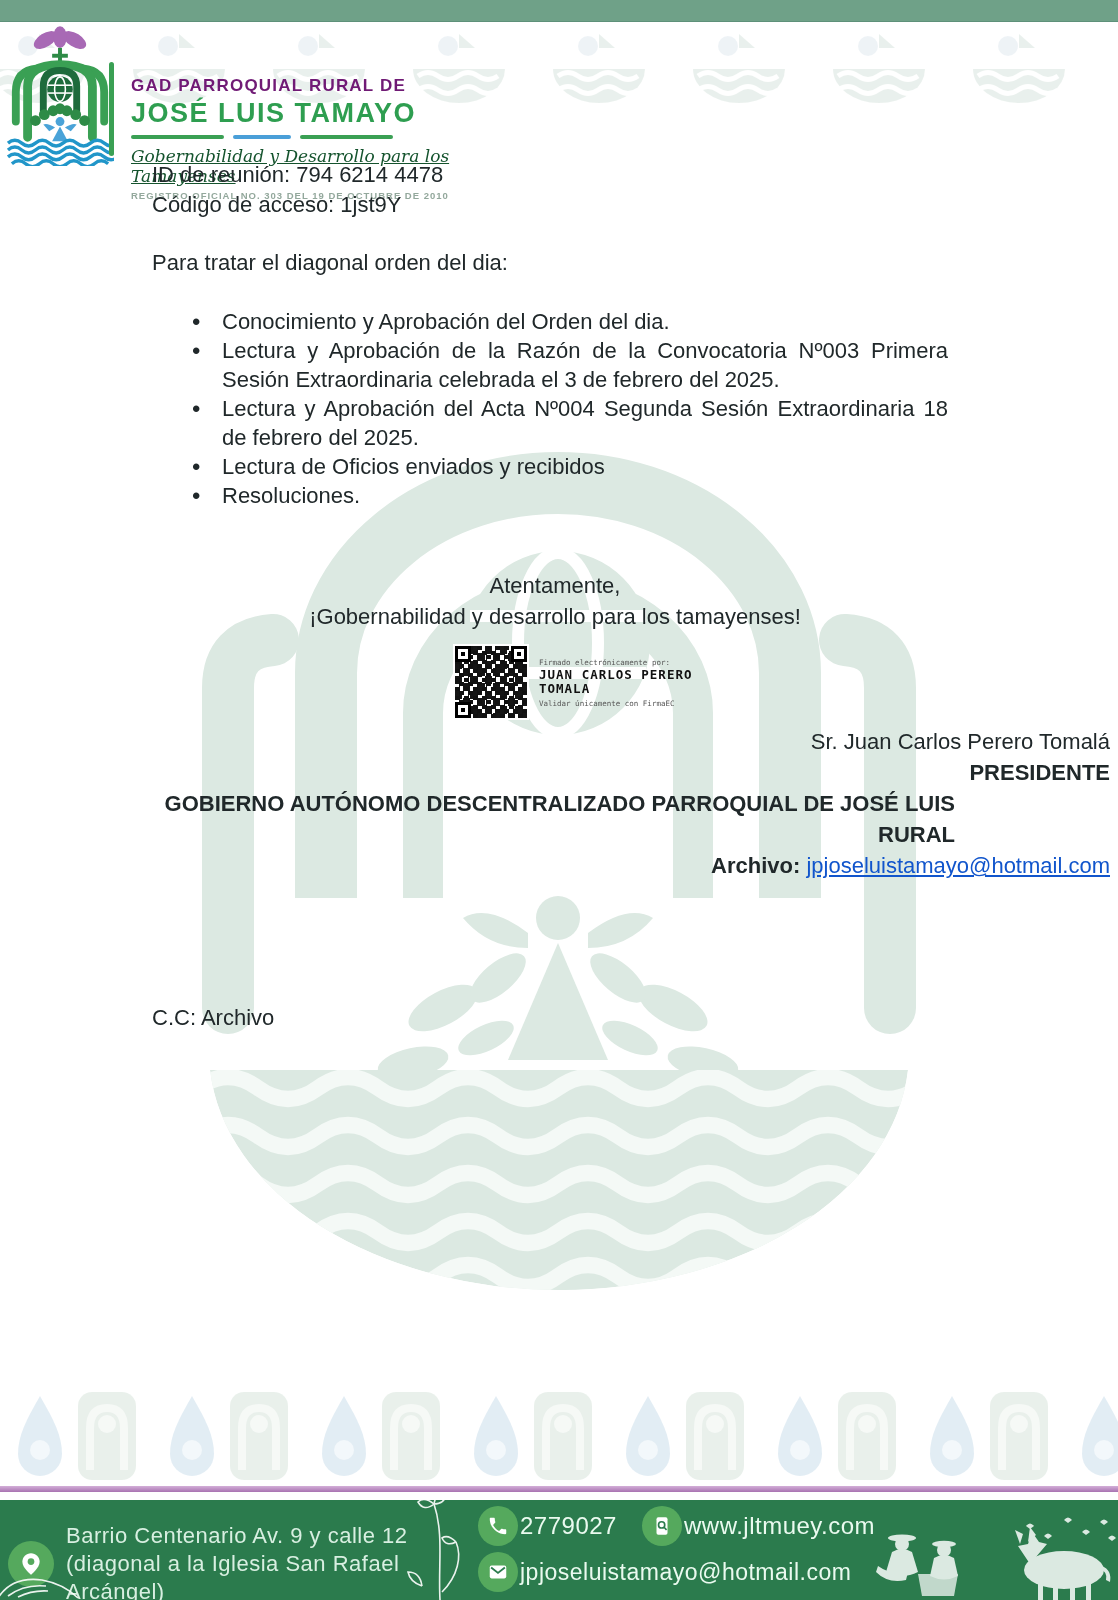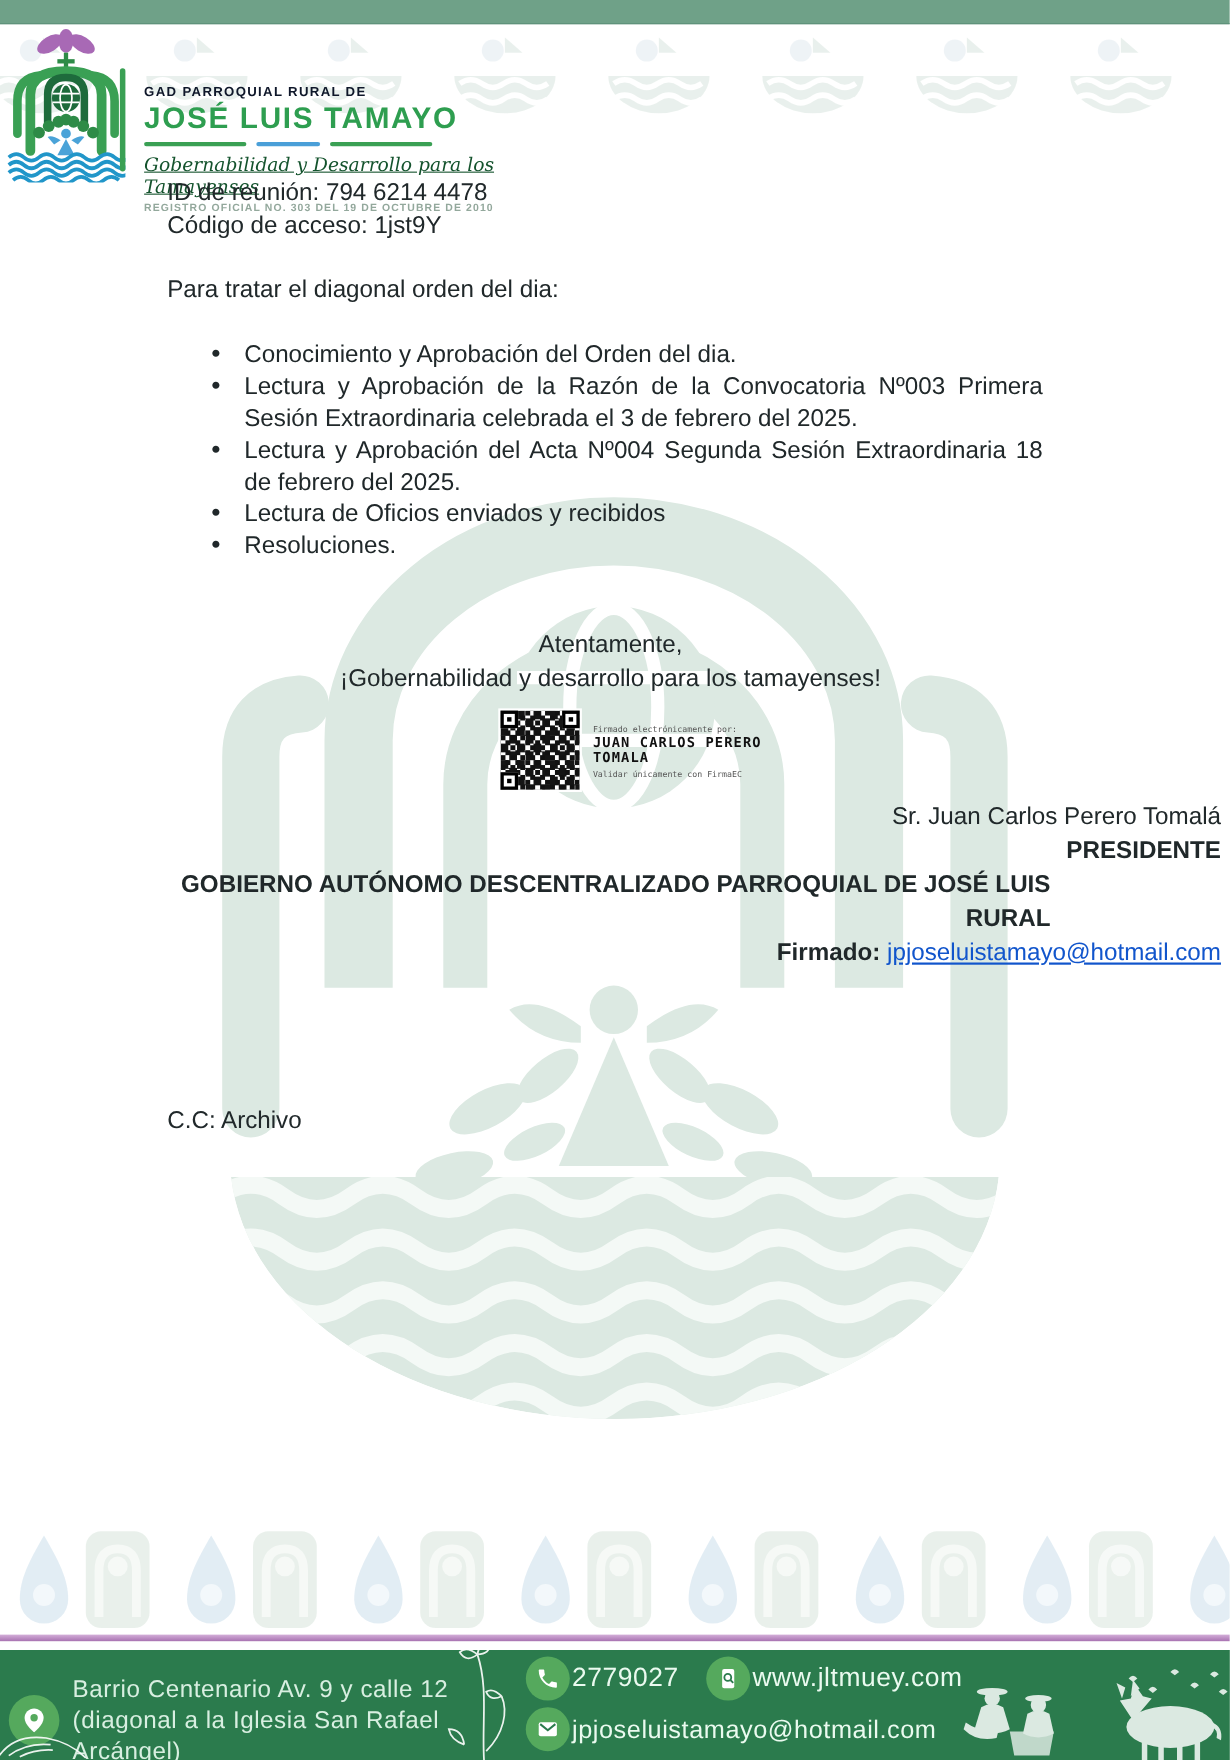--- a/index.html
+++ b/index.html
@@ -15,21 +15,21 @@
   
   #wm-top{top:16px;left:0;width:1118px;height:110px;opacity:.16;}
   
   #wm-center{top:448px;left:198px;width:722px;height:862px;}
   
   #wm-bottom{top:1386px;left:0;width:1118px;height:96px;opacity:.5;}
   
   #logo{top:26px;left:6px;width:108px;height:140px;}
   #logo-divider{top:62px;left:109px;width:5px;height:94px;background:#3aa054;border-radius:3px;}
   #head-text{top:76px;left:131px;width:320px;}
-  .org-small{font-size:12px;letter-spacing:1.2px;color:#0f172a;font-weight:bold;}
+  .org-small{font-size:17px;letter-spacing:1.2px;color:#701a75;font-weight:bold;}
   .org-name{font-size:27px;letter-spacing:1.5px;color:#2e9e50;font-weight:bold;margin-top:2px;}
   .head-rule{display:flex;align-items:center;gap:9px;margin-top:6px;width:262px;}
   .head-rule .seg{height:4px;border-radius:2px;}
   .seg.g1{flex:1.6;background:#3aa054;}
   .seg.b{flex:1;background:#4a9fd8;}
   .seg.g2{flex:1.6;background:#3aa054;}
   .tagline{margin-top:7px;font-family:"DejaVu Serif", serif;font-style:italic;font-size:17px;color:#14532d;text-decoration:underline;}
   .registry{margin-top:4px;font-size:9.5px;letter-spacing:1px;color:#93a89c;font-weight:bold;}
   
   .doc{font-size:22px;line-height:30px;color:#20282a;}
@@ -272,21 +272,21 @@
       <div class="qr-name">JUAN CARLOS PERERO TOMALA</div>
       <div class="qr-tiny">Validar únicamente con FirmaEC</div>
     </div>
   </div>
 
   <div id="sig" class="abs doc">
     <div>Sr. Juan Carlos Perero Tomalá</div>
     <div class="bold">PRESIDENTE</div>
     <div id="sig-org">GOBIERNO AUTÓNOMO DESCENTRALIZADO PARROQUIAL DE JOSÉ LUIS RURAL</div>
     <div>
-      <span class="bold">Firmado:</span>
+      <span class="bold">Archivo:</span>
       <a class="mail" href="#">jpjoseluistamayo@hotmail.com</a>
     </div>
   </div>
 
   <div id="cc" class="abs doc">C.C: Archivo</div>
 
   <div id="purple-line" class="abs"></div>
 
   <div id="footer" class="abs">
 

